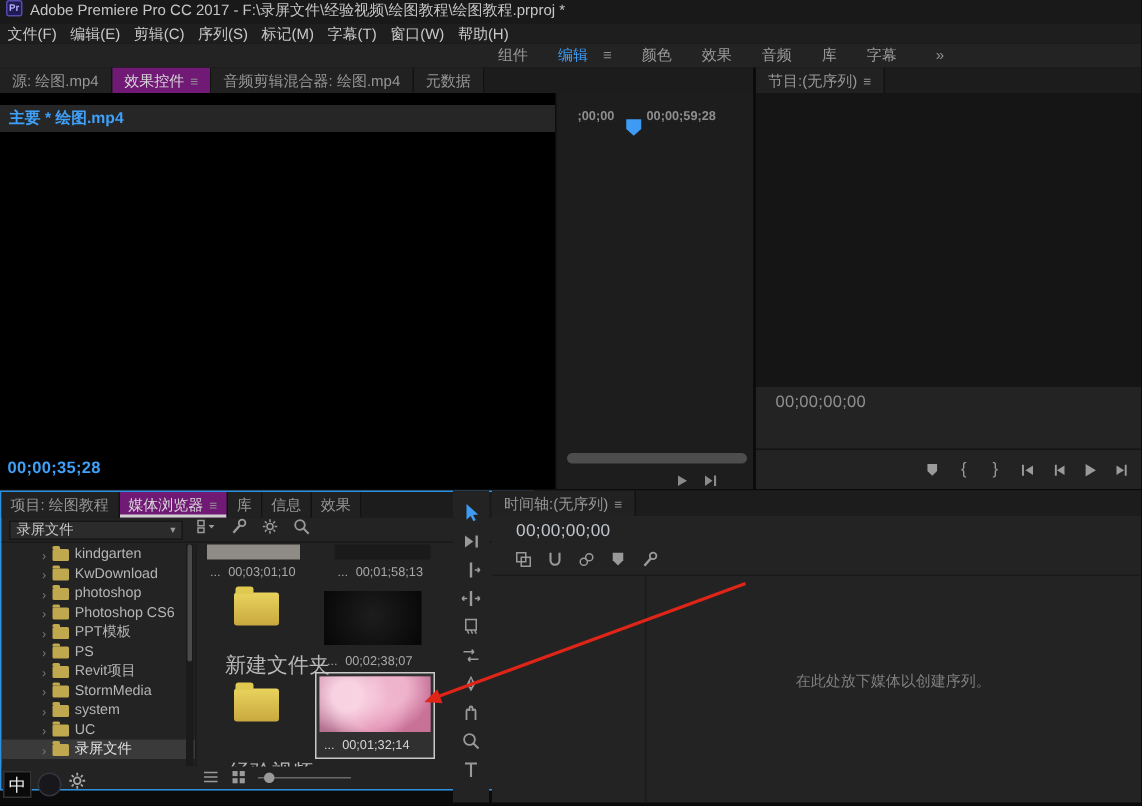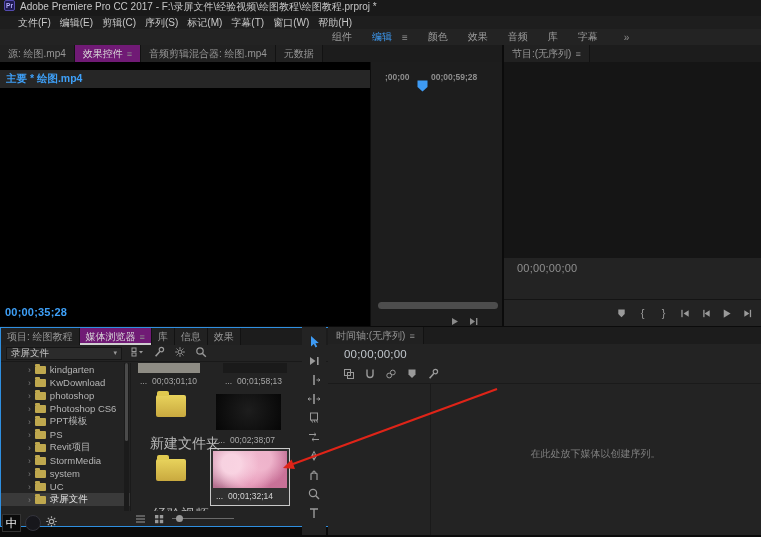--- a/index.html
+++ b/index.html
@@ -7,21 +7,21 @@
   .app { position:relative; width:761px; height:537px; background:#0b0b0b;
          font-family:"Liberation Sans","DejaVu Sans",sans-serif; overflow:hidden; }
 
   
   .title-bar { position:absolute; left:0; top:0; width:761px; height:16px; background:#191919;
                display:flex; gap:5px; padding-left:4px;
                font-size:10px; color:#c6c6c6; white-space:nowrap; }
   .pr-icon { width:11px; height:11px; background:#201b52; border:1px solid #544bb0; border-radius:2px;
              color:#b4aefc; font-size:6.5px; font-weight:bold; display:flex; align-items:center; justify-content:center; }
   .menu-bar { position:absolute; left:0; top:16px; width:761px; height:13px; background:#1e1e1e;
-              display:flex; align-items:center; gap:9px; padding-left:18px; font-size:10px; color:#c9c9c9; }
+              display:flex; align-items:center; gap:9px; padding-left:5px; font-size:10px; color:#c9c9c9; }
   .workspace-bar { position:absolute; left:0; top:29px; width:761px; height:16px; background:#232323;
                    display:flex; align-items:center; gap:20px; padding-left:332px; font-size:10px; color:#9b9b9b; }
   .ws-item.active { color:#3e9bf4; }
   .ws-menu { color:#8f8f8f; margin-left:-10px; }
   .ws-overflow { margin-left:6px; color:#8f8f8f; }
 
   
   .panel { position:absolute; background:#232323; overflow:hidden; }
   .tab-row { display:flex; align-items:stretch; height:17px; background:#1c1c1c; font-size:10px; color:#969696; }
   .tab { display:flex; align-items:center; gap:4px; padding:0 8px; background:#212121;

